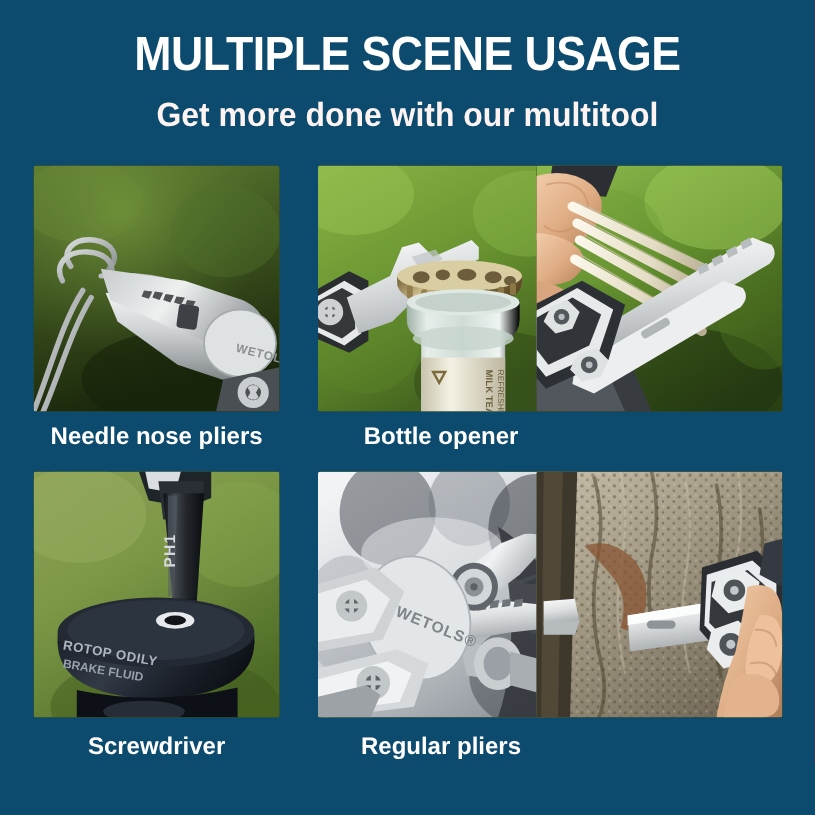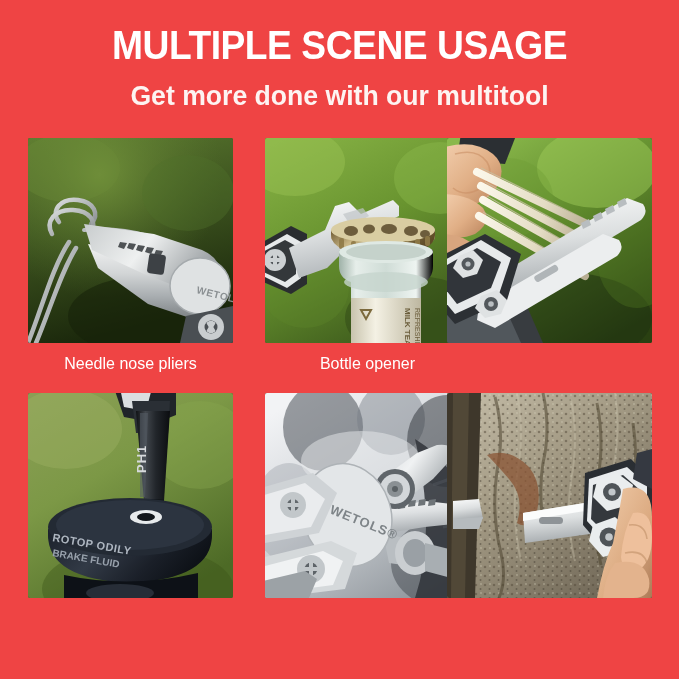--- a/index.html
+++ b/index.html
@@ -10,21 +10,21 @@
     width: 679px;
     height: 679px;
     overflow: hidden;
     font-family: "Liberation Sans", sans-serif;
     background: #ab1f1f;
   }
   #infographic {
     position: relative;
     width: 679px;
     height: 679px;
-    background: #ef4444;
+    background: #0c4a6e;
     box-sizing: border-box;
   }
 
   
   .header {
     position: absolute;
     left: 0;
     top: 0;
     width: 679px;
     height: 132px;
@@ -83,23 +83,23 @@
     border-radius: 2px;
     overflow: hidden;
     background: #3d4a1e;
   }
   .photo svg { display: block; width: 205px; height: 205px; }
 
   .caption {
     width: 205px;
     margin-top: 9px;
     text-align: center;
-    font-size: 16px;
+    font-size: 20px;
     line-height: 24px;
-    font-weight: 400;
+    font-weight: 700;
     color: #ffffff;
     white-space: nowrap;
   }
   .cell.r1 .caption { margin-top: 12px; }
 </style>
 </head>
 <body>
 
 <div id="infographic">
 
@@ -399,20 +399,21 @@
           <ellipse cx="102" cy="132" rx="74" ry="25" fill="#2c3440"></ellipse>
           <ellipse cx="118" cy="124" rx="16" ry="7" fill="#e7eaec"></ellipse>
           <ellipse cx="118" cy="124" rx="9" ry="4" fill="#11151a"></ellipse>
           <text x="24" y="148" fill="#aeb6c0" font-family="'Liberation Sans', sans-serif" font-size="11" font-weight="700" letter-spacing="0.5" transform="rotate(10 24 148)">ROTOP ODILY</text>
           <text x="24" y="163" fill="#98a1ac" font-family="'Liberation Sans', sans-serif" font-size="10" font-weight="700" transform="rotate(10 24 163)">BRAKE FLUID</text>
 
           <path d="M36 182 L 36 205 L 170 205 L 170 180 Q 102 196 36 182 Z" fill="#0d1117"></path>
           <ellipse cx="92" cy="200" rx="34" ry="9" fill="#39414c" opacity="0.6"></ellipse>
         </svg>
       </div>
+      <div class="caption">Screwdriver</div>
     </div>
 
     <div class="cell c1 r1">
       <div class="photo">
         <svg viewBox="0 0 205 205" xmlns="http://www.w3.org/2000/svg" aria-hidden="true">
           <defs>
             <linearGradient id="g5bg" x1="0.2" y1="0" x2="0.8" y2="1">
               <stop offset="0%" stop-color="#f2f3f5"></stop>
               <stop offset="45%" stop-color="#d2d6da"></stop>
               <stop offset="100%" stop-color="#8f959b"></stop>
@@ -478,20 +479,21 @@
 
           <path d="M-8 166 L 66 148 L 92 160 L 80 196 L 6 205 L -16 188 Z" fill="#d5d9db"></path>
           <path d="M-4 174 L 58 158 L 78 168 L 68 192 L 8 200 L -8 186 Z" fill="#f0f2f3"></path>
           <circle cx="46" cy="176" r="14" fill="#c2c7ca"></circle>
           <circle cx="46" cy="176" r="6.5" fill="#5d6368"></circle>
           <rect x="44" y="168" width="4" height="16" rx="1" fill="#c2c7ca"></rect>
           <rect x="38" y="174" width="16" height="4" rx="1" fill="#c2c7ca"></rect>
           <path d="M-10 190 L 40 178 L 52 186 L 44 205 L -10 205 Z" fill="#9ca2a6"></path>
         </svg>
       </div>
+      <div class="caption">Regular pliers</div>
     </div>
 
     <div class="cell c2 r1">
       <div class="photo">
         <svg viewBox="0 0 205 205" xmlns="http://www.w3.org/2000/svg" aria-hidden="true">
           <defs>
             <linearGradient id="g6bark" x1="0.1" y1="0" x2="0.9" y2="1">
               <stop offset="0%" stop-color="#c3bba6"></stop>
               <stop offset="40%" stop-color="#a39a84"></stop>
               <stop offset="100%" stop-color="#6b6252"></stop>

